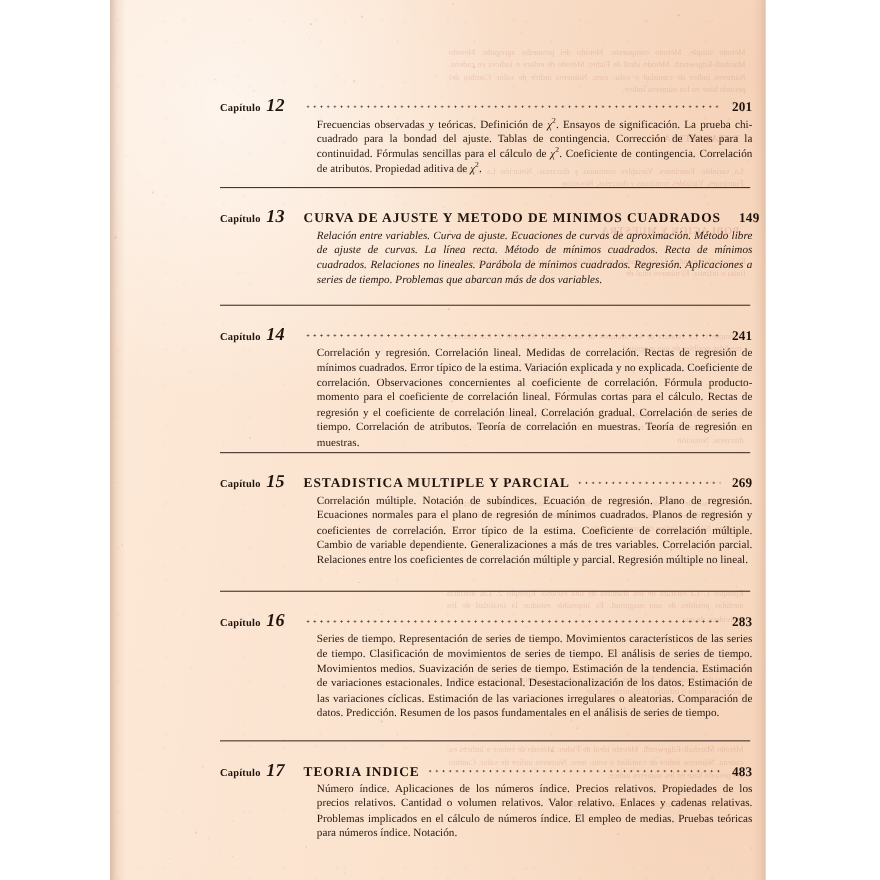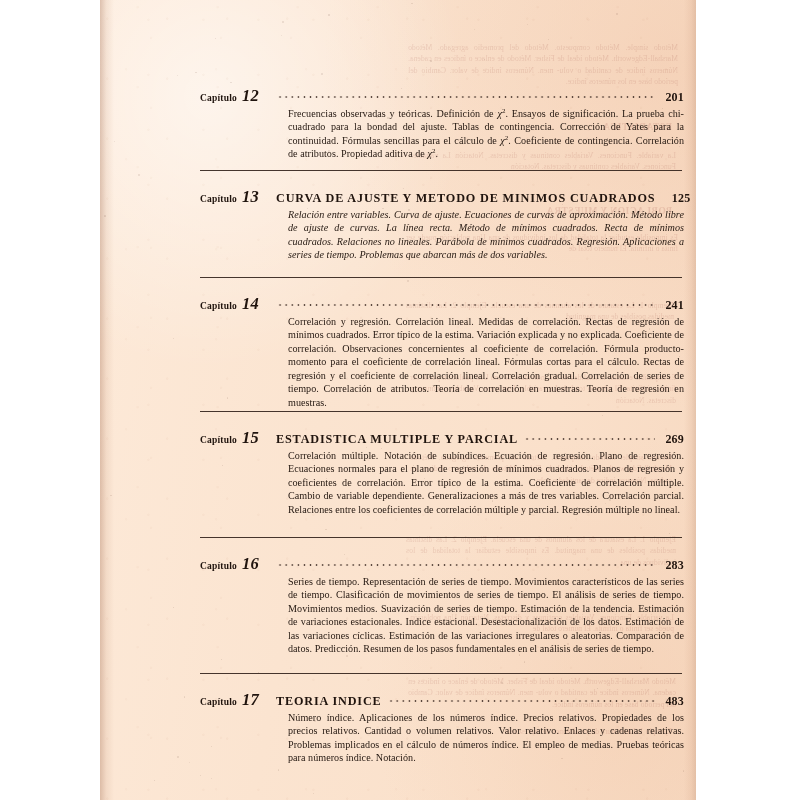--- a/index.html
+++ b/index.html
@@ -253,21 +253,21 @@
         <span class="leader"></span>
         <span class="cap-page">201</span>
       </div>
       <div class="desc" style="top: 107px;">Frecuencias observadas y teóricas. Definición de <span class="chi">χ</span><span class="sup">2</span>. Ensayos de significación. La prueba chi-cuadrado para la bondad del ajuste. Tablas de contingencia. Corrección de Yates para la continuidad. Fórmulas sencillas para el cálculo de <span class="chi">χ</span><span class="sup">2</span>. Coeficiente de contingencia. Correlación de atributos. Propiedad aditiva de <span class="chi">χ</span><span class="sup">2</span>.</div>
       <div class="rule" style="top: 170px;"></div>
       <div class="headline" style="top: 187px;">
         <span class="cap-word">Capítulo</span>
         <span class="cap-num">13</span>
         <span class="cap-title">CURVA DE AJUSTE Y METODO DE MINIMOS CUADRADOS</span>
         <span class="leader"></span>
-        <span class="cap-page">125</span>
+        <span class="cap-page">149</span>
       </div>
       <div class="desc" style="top: 208px; font-style: italic;">Relación entre variables. Curva de ajuste. Ecuaciones de curvas de aproximación. Método libre de ajuste de curvas. La línea recta. Método de mínimos cuadrados. Recta de mínimos cuadrados. Relaciones no lineales. Parábola de mínimos cuadrados. Regresión. Aplicaciones a series de tiempo. Problemas que abarcan más de dos variables.</div>
       <div class="rule" style="top: 277px;"></div>
       <div class="headline" style="top: 294px;">
         <span class="cap-word">Capítulo</span>
         <span class="cap-num">14</span>
         <span class="leader"></span>
         <span class="cap-page">241</span>
       </div>
       <div class="desc" style="top: 315px;">Correlación y regresión. Correlación lineal. Medidas de correlación. Rectas de regresión de mínimos cuadrados. Error típico de la estima. Variación explicada y no explicada. Coeficiente de correlación. Observaciones concernientes al coeficiente de correlación. Fórmula producto-momento para el coeficiente de correlación lineal. Fórmulas cortas para el cálculo. Rectas de regresión y el coeficiente de correlación lineal. Correlación gradual. Correlación de series de tiempo. Correlación de atributos. Teoría de correlación en muestras. Teoría de regresión en muestras.</div>

